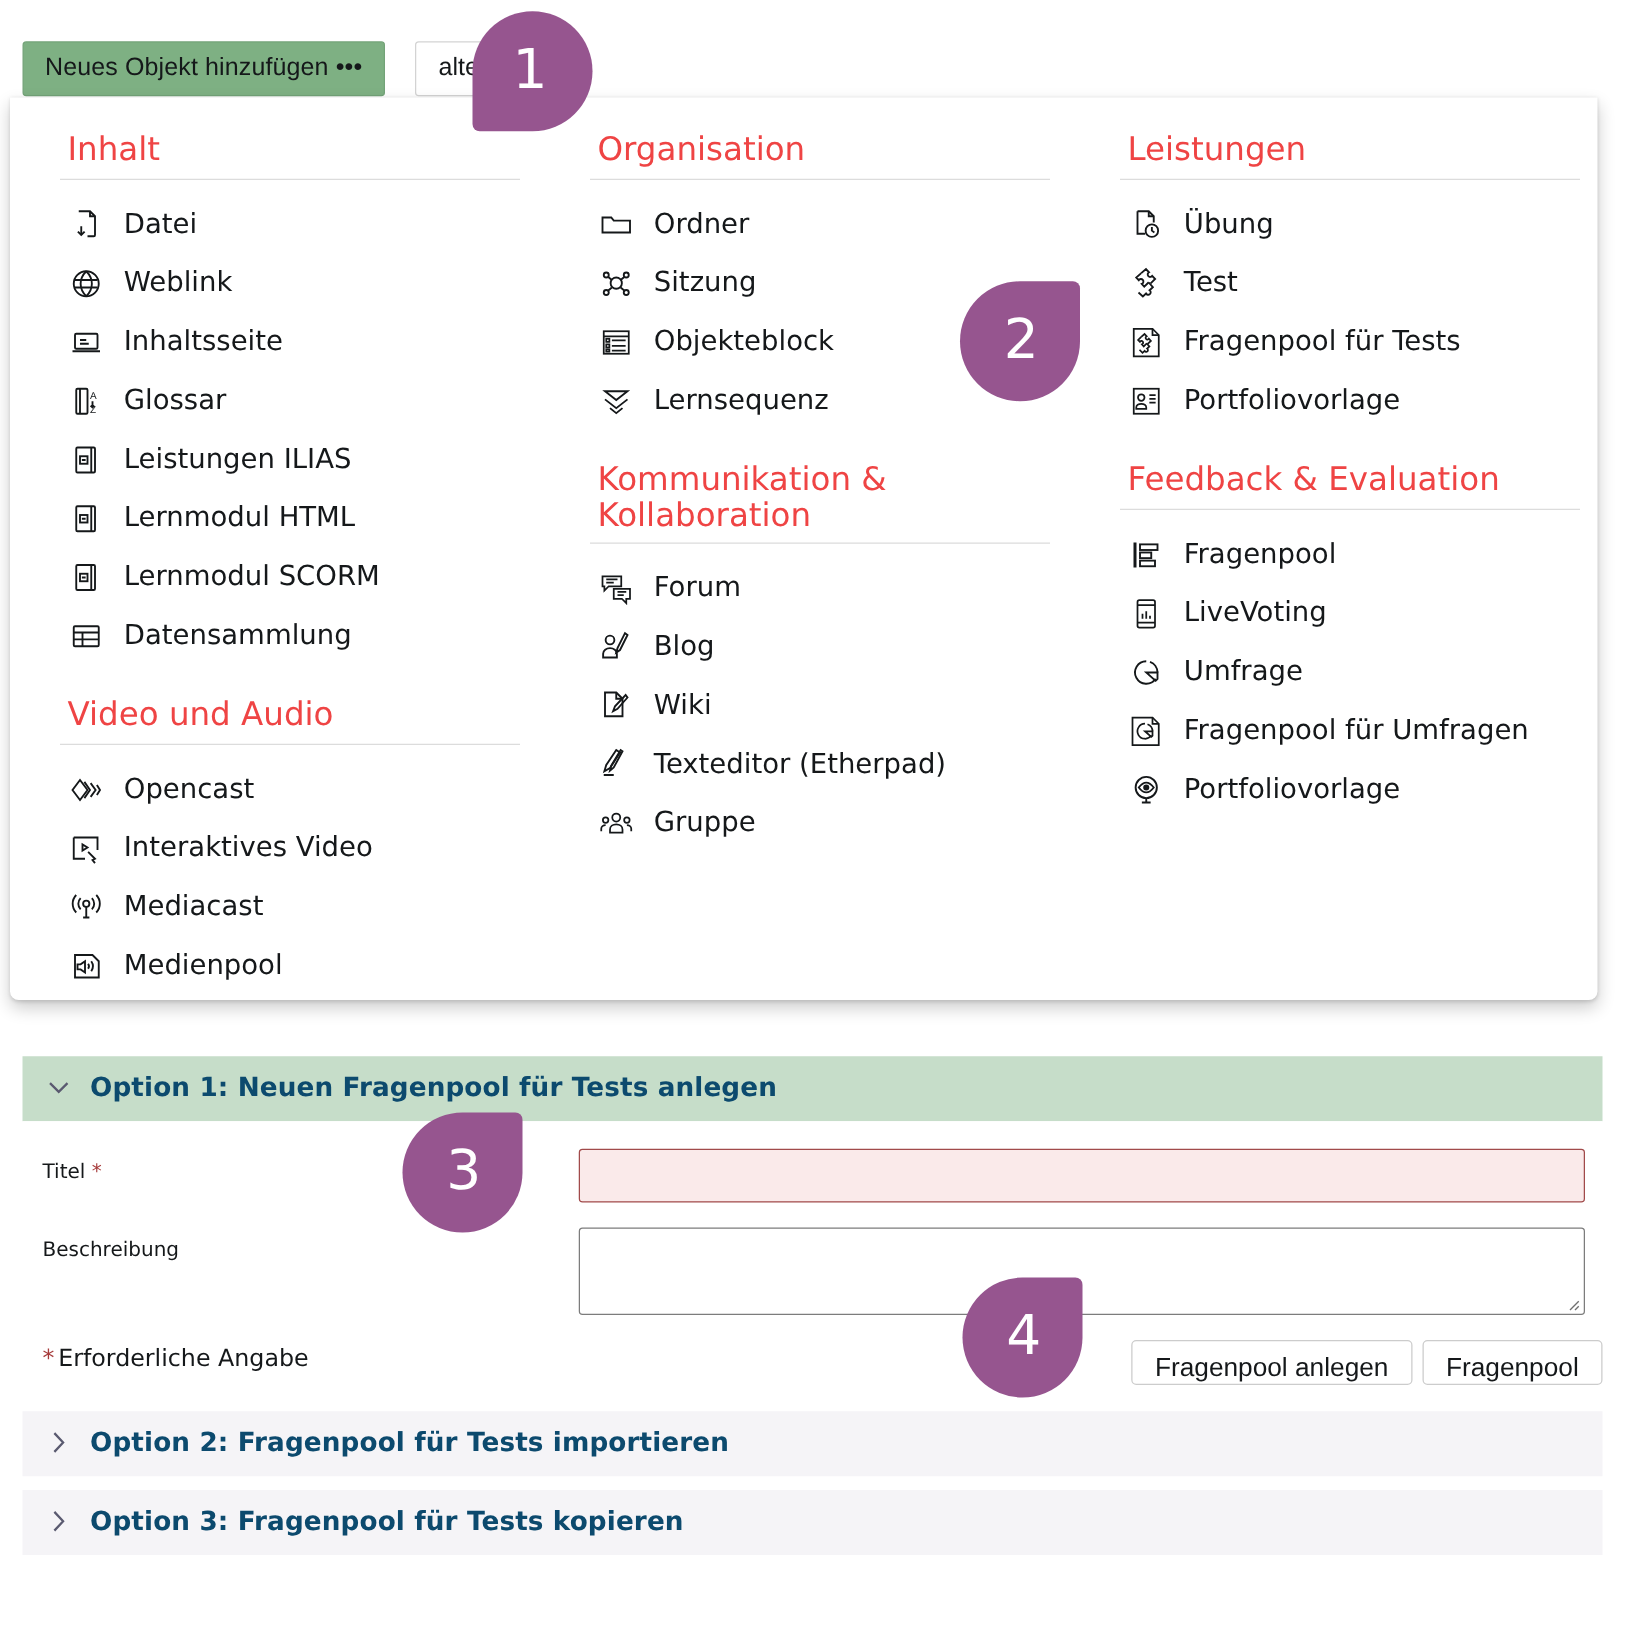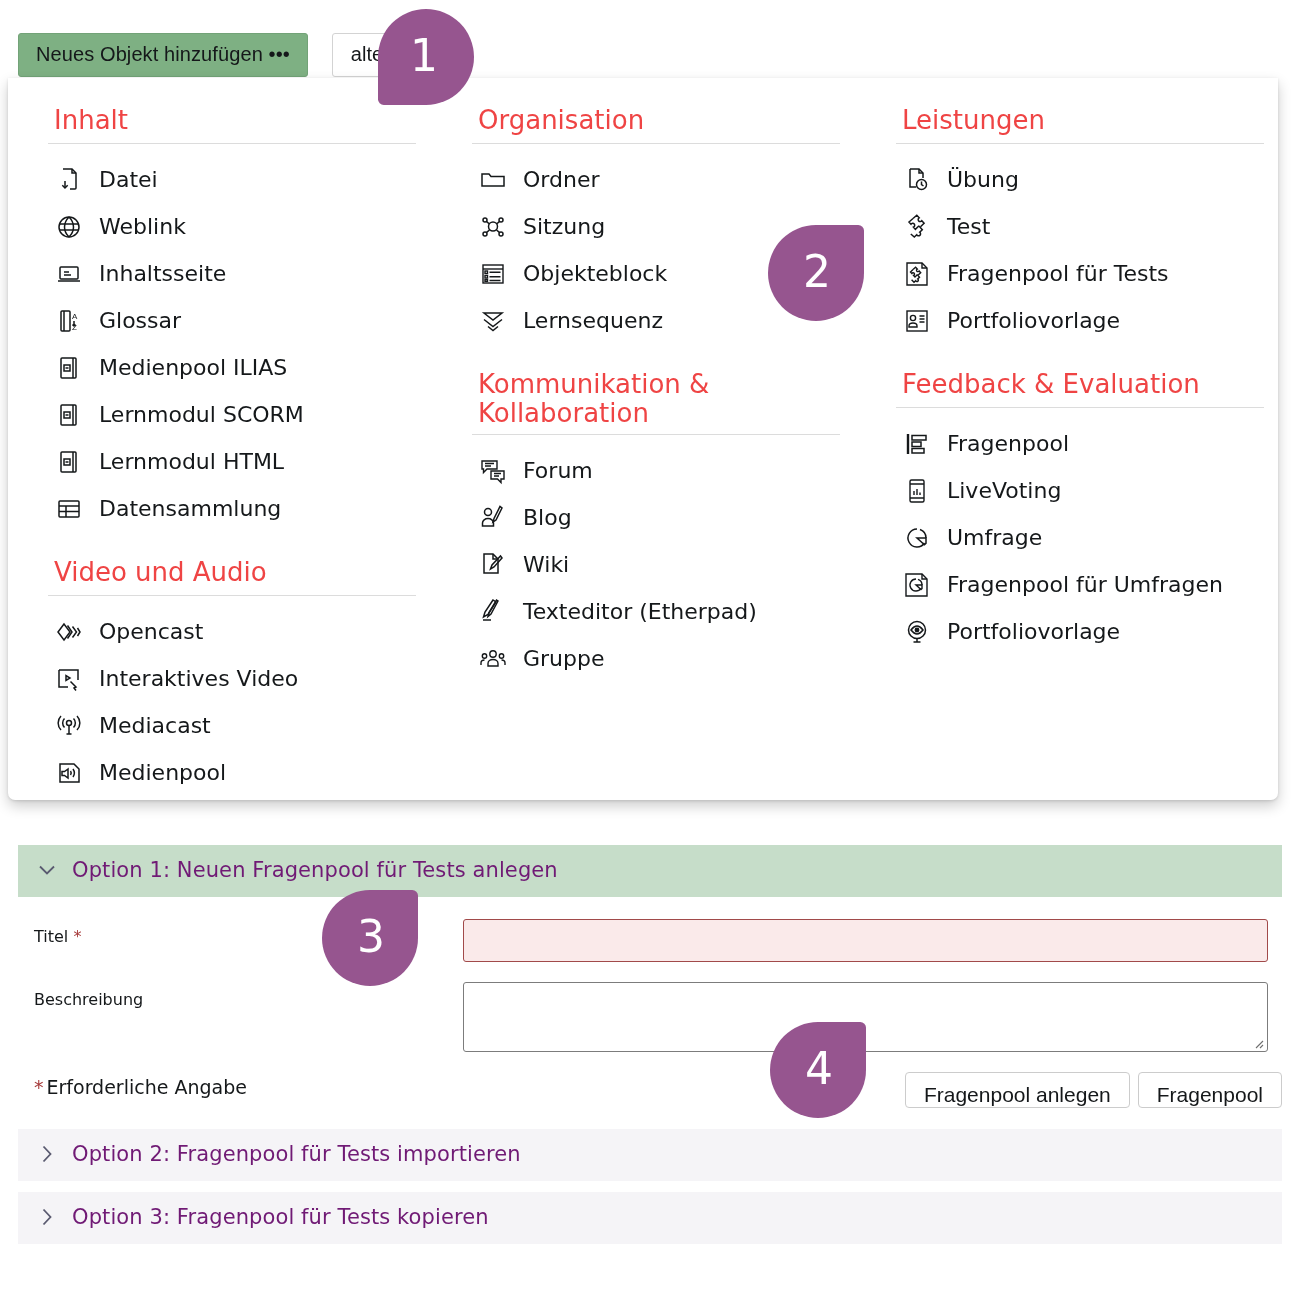--- a/index.html
+++ b/index.html
@@ -94,22 +94,22 @@
   .callout.point-left .bubble { border-radius: 50% 50% 50% 6%; }
   .callout .num { position: relative; z-index: 2; line-height: 1; margin-top: -3px; margin-left: 2px; }
   .callout.point-left .num { margin-left: -4px; }
 
   
   .formwrap { position: absolute; top: 845px; left: 18px; width: 1264px; }
   .opt-head {
     display: flex; align-items: center; gap: 14px;
     padding: 13px 18px 15px 18px;
     font-size: 21px;
-    font-weight: normal;
-    color: #701a75;
+    font-weight: bold;
+    color: #0c4a6e;
     letter-spacing: 0.1px;
   }
   .opt-head.open { background: #c6ddc9; }
   .opt-head.closed { background: #f5f4f7; margin-top: 11px; }
   .chev { width: 22px; height: 22px; flex: 0 0 22px; display:flex; align-items:center; justify-content:center; }
 
   .formbody { background: #ffffff; padding: 22px 0 20px 0; position: relative; }
   .frow { display: flex; align-items: flex-start; min-height: 54px; }
   .frow .flabel {
     width: 445px; flex: 0 0 445px;
@@ -218,45 +218,45 @@
 
           <div class="item">
             <span class="ic">
                 <svg width="28" height="28" viewBox="0 0 28 28" fill="none" stroke="#15181a" stroke-width="1.5">
                   <rect x="6" y="4" width="15" height="20" rx="1"></rect>
                   <path d="M18 4v20"></path>
                   <rect x="9" y="11" width="6" height="6"></rect>
                   <path d="M10.5 14h3"></path>
                 </svg>
               </span>
-            <span class="lbl">Medienpool ILIAS</span>
+            <span class="lbl">Leistungen ILIAS</span>
           </div>
 
           <div class="item">
             <span class="ic">
                 <svg width="28" height="28" viewBox="0 0 28 28" fill="none" stroke="#15181a" stroke-width="1.5">
                   <rect x="6" y="4" width="15" height="20" rx="1"></rect>
                   <path d="M18 4v20"></path>
                   <rect x="9" y="11" width="6" height="6"></rect>
                   <path d="M10.5 14h3"></path>
                 </svg>
               </span>
-            <span class="lbl">Lernmodul SCORM</span>
+            <span class="lbl">Lernmodul HTML</span>
           </div>
 
           <div class="item">
             <span class="ic">
                 <svg width="28" height="28" viewBox="0 0 28 28" fill="none" stroke="#15181a" stroke-width="1.5">
                   <rect x="6" y="4" width="15" height="20" rx="1"></rect>
                   <path d="M18 4v20"></path>
                   <rect x="9" y="11" width="6" height="6"></rect>
                   <path d="M10.5 14h3"></path>
                 </svg>
               </span>
-            <span class="lbl">Lernmodul HTML</span>
+            <span class="lbl">Lernmodul SCORM</span>
           </div>
 
           <div class="item">
             <span class="ic">
                 <svg width="28" height="28" viewBox="0 0 28 28" fill="none" stroke="#15181a" stroke-width="1.5">
                   <rect x="4" y="6" width="20" height="16" rx="1"></rect>
                   <path d="M4 11h20M4 16.5h20M11 11v11"></path>
                 </svg>
               </span>
             <span class="lbl">Datensammlung</span>

